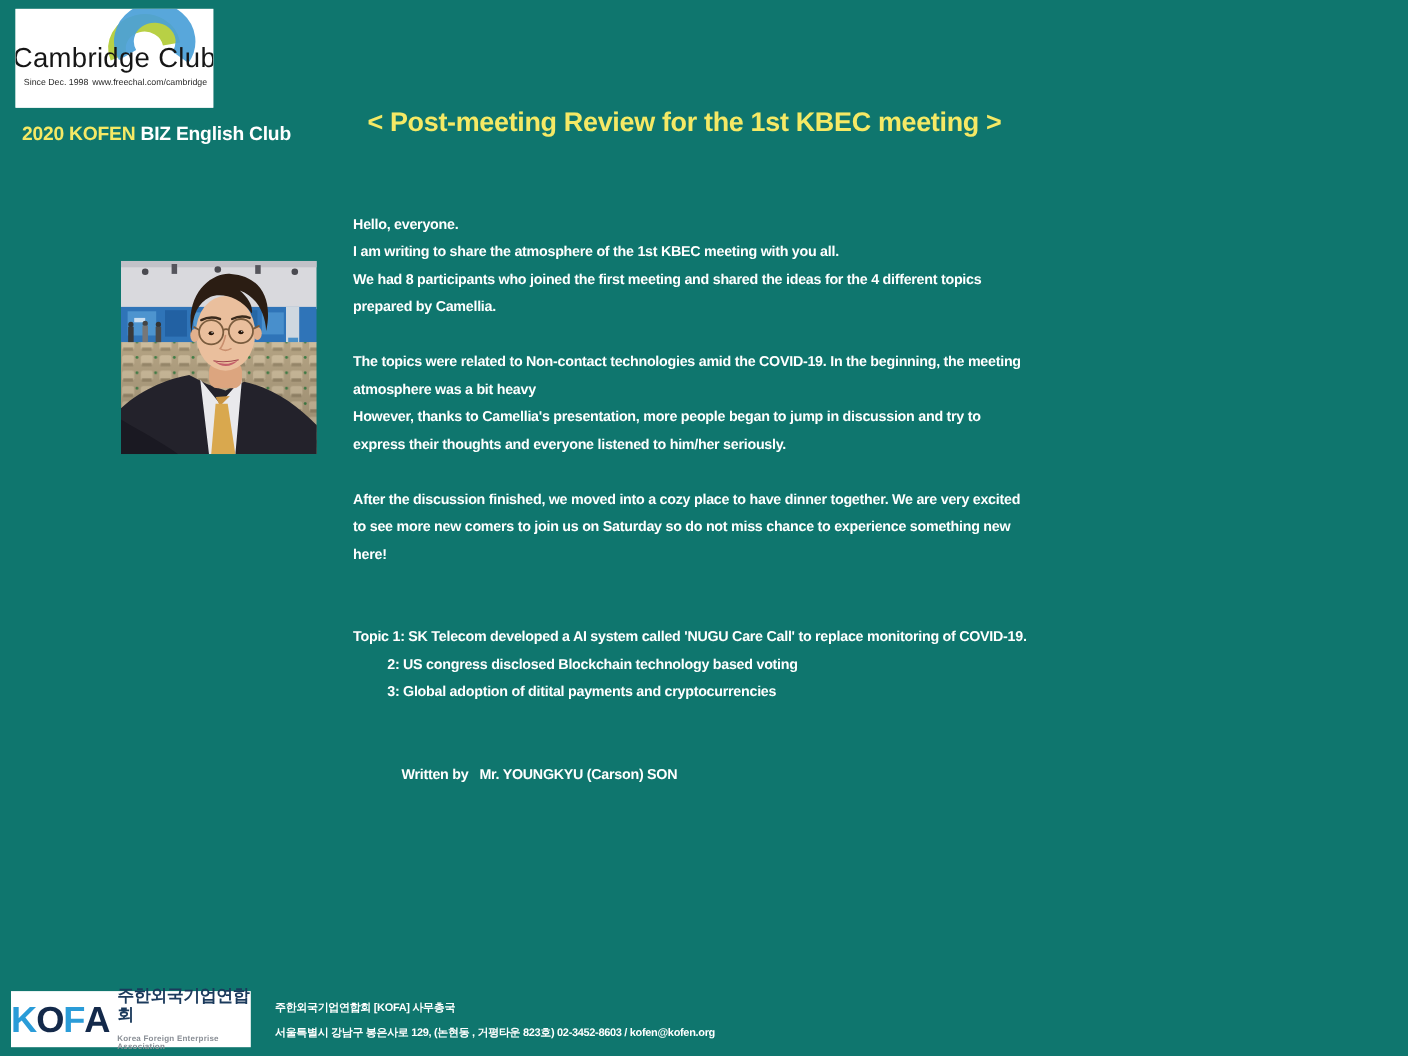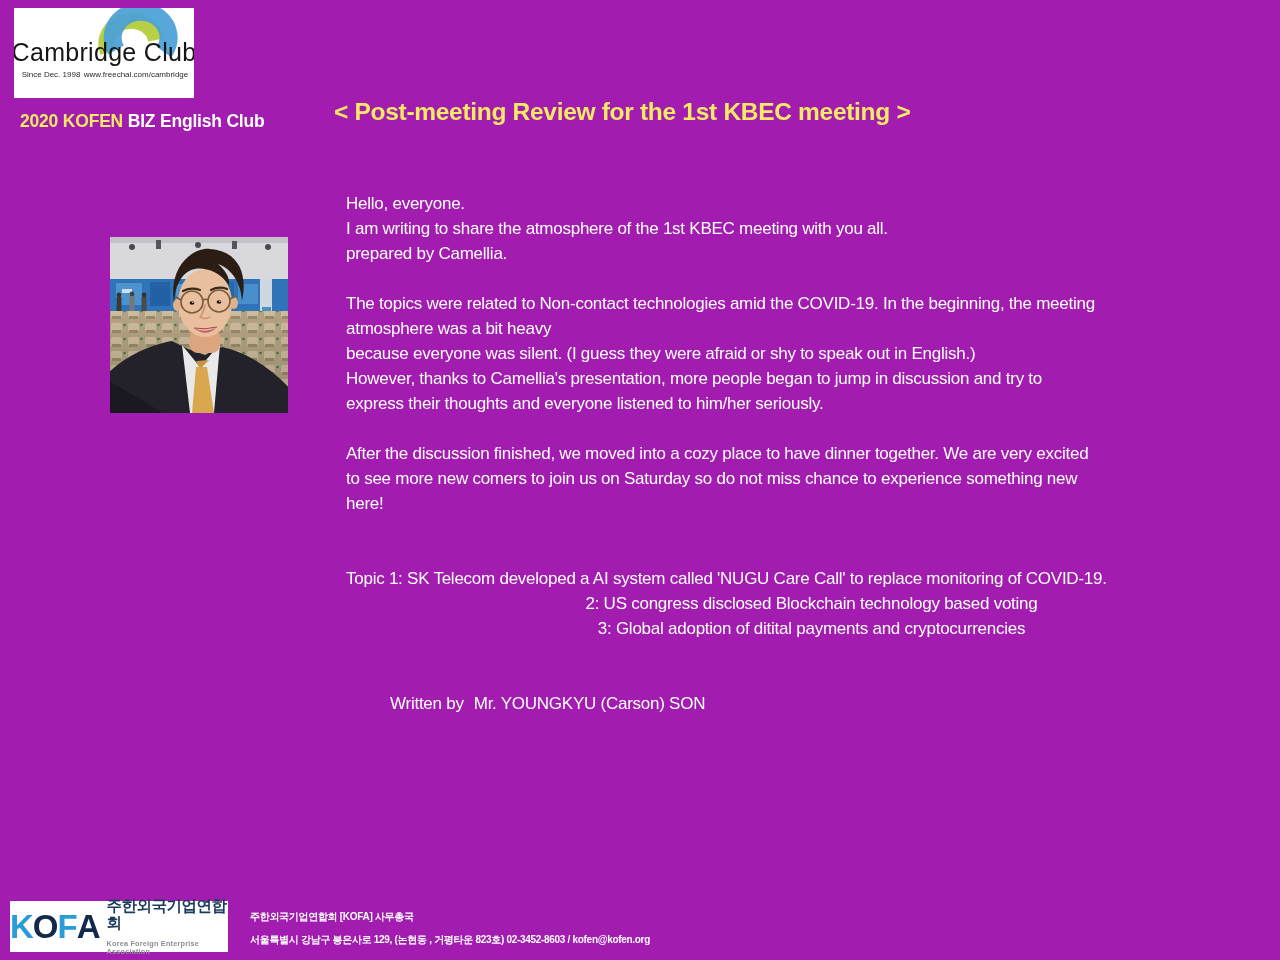--- a/index.html
+++ b/index.html
@@ -1,18 +1,18 @@
 <!DOCTYPE html>
 <html><head>
 <meta charset="utf-8">
 <style>
   html,body{margin:0;padding:0;background:#000;}
   .slide{
     position:relative; width:1280px; height:960px; overflow:hidden;
-    background:#a21caf;
+    background:#0f766e;
     font-family:"Liberation Sans", sans-serif;
     color:#ffffff;
   }
   
   .cam-logo{
     position:absolute; left:14px; top:8px; width:180px; height:90px;
     background:#ffffff; overflow:hidden;
   }
   .cam-logo svg{display:block;}
   
@@ -28,28 +28,28 @@
     font-size:24.5px; font-weight:bold; color:#f5e965;
     letter-spacing:-0.3px; white-space:nowrap;
   }
   
   .photo{
     position:absolute; left:110px; top:237px; width:178px; height:176px;
     overflow:hidden;
   }
   
   .body-text{
-    position:absolute; left:346px; top:191px; width:900px;
-    font-size:17px; font-weight:normal; letter-spacing:-0.25px;
+    position:absolute; left:321px; top:191px; width:900px;
+    font-size:13px; font-weight:bold; letter-spacing:-0.25px;
     color:#ffffff;
   }
   .body-text .ln{height:25px; line-height:25px; white-space:nowrap;}
   .sp25{height:25px;}
   .sp50{height:50px;}
-  .topic-indent{padding-left:31px;text-align:center;}
+  .topic-indent{padding-left:31px;}
   .written{display:flex; gap:10px;margin-left:44px;}
   
   .kofa-box{
     position:absolute; left:10px; top:901px; width:218px; height:51px;
     background:#ffffff;
     display:flex; align-items:center; justify-content:center; gap:7px;
   }
   .kofa-letters{
     font-size:33px; font-weight:800; letter-spacing:-1px; line-height:1;
     display:flex;
@@ -170,25 +170,25 @@
       <path d="M 95 68 Q 93 77 90 80 Q 95 83 100 80" stroke="#c98f6e" stroke-width="1.4" fill="none" stroke-linecap="round"></path>
 
       <path d="M 84 91 Q 95 97 107 90 Q 96 101 84 91 Z" fill="#c4606a"></path>
       <path d="M 84 91 Q 95 93 107 90" stroke="#a34650" stroke-width="1" fill="none"></path>
     </svg>
   </div>
 
   <div class="body-text">
     <div class="ln">Hello, everyone.</div>
     <div class="ln">I am writing to share the atmosphere of the 1st KBEC meeting with you all.</div>
+    <div class="ln">We had 8 participants who joined the first meeting and shared the ideas for the 4 different topics</div>
     <div class="ln">prepared by Camellia.</div>
     <div class="sp25"></div>
     <div class="ln">The topics were related to Non-contact technologies amid the COVID-19. In the beginning, the meeting</div>
     <div class="ln">atmosphere was a bit heavy</div>
-    <div class="ln">because everyone was silent. (I guess they were afraid or shy to speak out in English.)</div>
     <div class="ln">However, thanks to Camellia's presentation, more people began to jump in discussion and try to</div>
     <div class="ln">express their thoughts and everyone listened to him/her seriously.</div>
     <div class="sp25"></div>
     <div class="ln">After the discussion finished, we moved into a cozy place to have dinner together. We are very excited</div>
     <div class="ln">to see more new comers to join us on Saturday so do not miss chance to experience something new</div>
     <div class="ln">here!</div>
     <div class="sp50"></div>
     <div class="ln">Topic 1: SK Telecom developed a AI system called 'NUGU Care Call' to replace monitoring of COVID-19.</div>
     <div class="ln topic-indent">2: US congress disclosed Blockchain technology based voting</div>
     <div class="ln topic-indent">3: Global adoption of ditital payments and cryptocurrencies</div>

